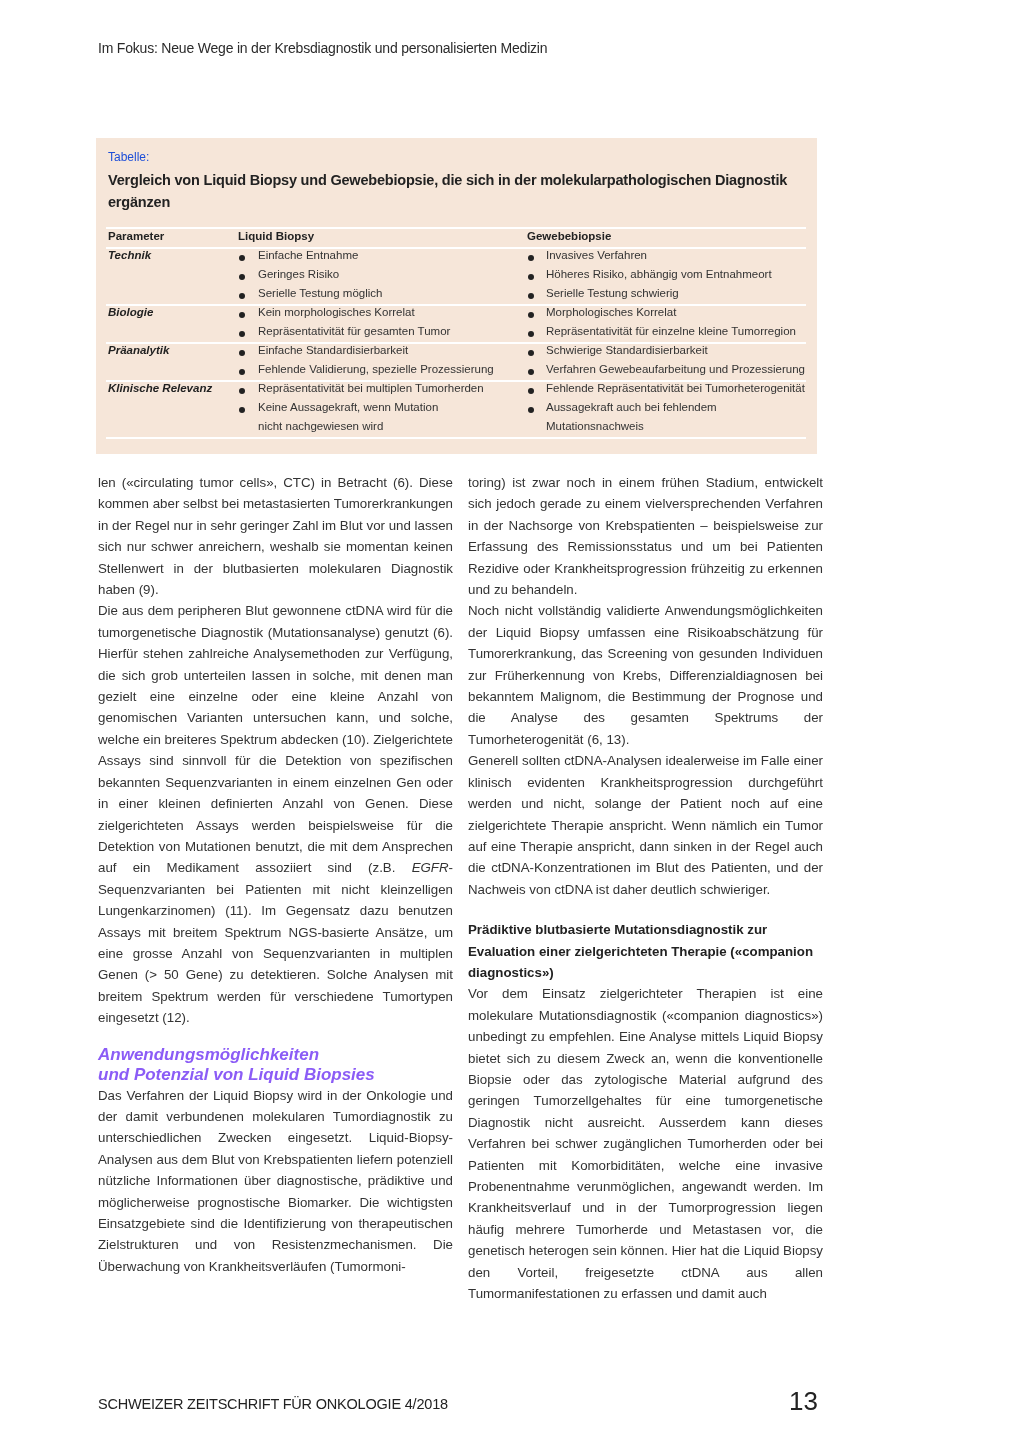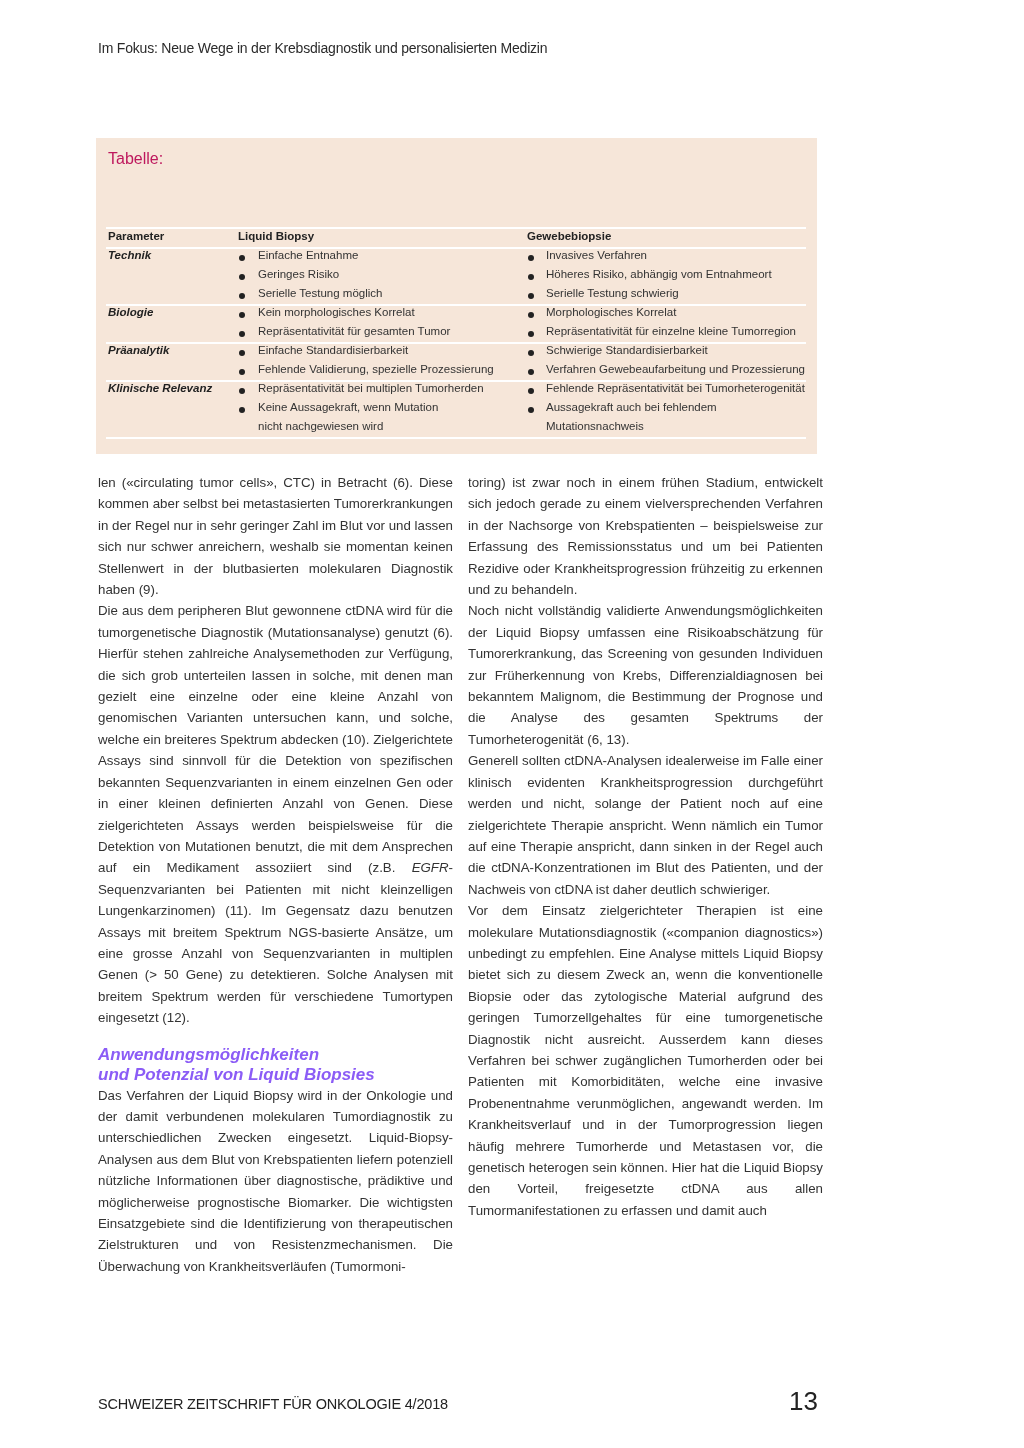--- a/index.html
+++ b/index.html
@@ -1,19 +1,19 @@
 <!DOCTYPE html>
 <html><head>
 <meta charset="utf-8">
 <style>
   html, body { margin:0; padding:0; background:#ffffff; }
   body { width:1024px; height:1448px; position:relative; overflow:hidden; font-family:"Liberation Sans", sans-serif; color:#2a2a2a; }
   .running-head { position:absolute; left:98px; top:40px; font-size:14px; color:#2b2b2b; letter-spacing:-0.2px; }
   .table-box { position:absolute; left:96px; top:138px; width:721px; height:316px; background:#f6e6d9; }
-  .tab-label { position:absolute; left:12px; top:12px; font-size:16px; color:#be185d; }
+  .tab-label { position:absolute; left:12px; top:12px; font-size:12px; color:#1d4ed8; }
   .tab-title { position:absolute; left:12px; top:31px; width:690px; font-size:14.5px; font-weight:bold; line-height:22px; color:#222; letter-spacing:-0.2px; }
   .tab-rule { position:absolute; left:10px; width:700px; height:2px; background:#ffffff; }
   .tab-row { position:absolute; left:10px; width:700px; font-size:11.5px; color:#333; }
   .c-param { position:absolute; left:2px; font-weight:bold; font-style:italic; color:#222; }
   .c-head { position:absolute; font-weight:bold; font-style:normal; color:#222; }
   .bullet { position:absolute; width:6px; height:6px; border-radius:50%; background:#222; }
   .line { position:absolute; white-space:nowrap; }
   .col { position:absolute; top:472px; width:355px; font-size:13.3px; line-height:21.4px; color:#333; text-align:justify; }
   .col p { margin:0; }
   .col-left { left:98px; }
@@ -23,20 +23,21 @@
   .footer-left { position:absolute; left:98px; top:1396px; font-size:14.5px; color:#222; letter-spacing:-0.2px; }
   .footer-right { position:absolute; right:206px; top:1386px; font-size:26px; color:#222; }
 </style>
 </head>
 <body>
 
 <div class="running-head">Im Fokus: Neue Wege in der Krebsdiagnostik und personalisierten Medizin</div>
 
 <div class="table-box">
   <div class="tab-label">Tabelle:</div>
+  <div class="tab-title">Vergleich von Liquid Biopsy und Gewebebiopsie, die sich in der molekularpathologischen Diagnostik ergänzen</div>
   <div id="tab-body">
       <div class="tab-rule" style="top: 89px;"></div>
       <div class="tab-row c-head" style="top: 92px; left: 12px;">Parameter</div>
       <div class="tab-row c-head" style="top: 92px; left: 142px;">Liquid Biopsy</div>
       <div class="tab-row c-head" style="top: 92px; left: 431px;">Gewebebiopsie</div>
       <div class="tab-rule" style="top: 109px;"></div>
       <div class="tab-row c-param" style="top: 111px; left: 12px;">Technik</div>
       <div class="bullet" style="left: 143px; top: 117px;"></div>
       <div class="tab-row line" style="left: 162px; top: 111px; width: auto;">Einfache Entnahme</div>
       <div class="bullet" style="left: 432px; top: 117px;"></div>
@@ -89,17 +90,18 @@
   <p>len («circulating tumor cells», CTC) in Betracht (6). Diese kommen aber selbst bei metastasierten Tumorerkrankungen in der Regel nur in sehr geringer Zahl im Blut vor und lassen sich nur schwer anreichern, weshalb sie momentan keinen Stellenwert in der blutbasierten molekularen Diagnostik haben (9).</p>
   <p><span>Die aus dem peripheren Blut gewonnene ctDNA wird für die tumorgenetische Diagnostik (Mutationsanalyse) genutzt (6). Hierfür stehen zahlreiche Analysemethoden zur Verfügung, die sich grob unterteilen lassen in solche, mit denen man gezielt eine einzelne oder eine kleine Anzahl von genomischen Varianten untersuchen kann, und solche, welche ein breiteres Spektrum abdecken (10). Zielgerichtete Assays sind sinnvoll für die Detektion von spezifischen bekannten Sequenzvarianten in einem einzelnen Gen oder in einer kleinen definierten Anzahl von Genen. Diese zielgerichteten Assays werden beispielsweise für die Detektion von Mutationen benutzt, die mit dem Ansprechen auf ein Medikament assoziiert sind (z.B. </span><i>EGFR</i><span>-Sequenzvarianten bei Patienten mit nicht kleinzelligen Lungenkarzinomen) (11). Im Gegensatz dazu benutzen Assays mit breitem Spektrum NGS-basierte Ansätze, um eine grosse Anzahl von Sequenzvarianten in multiplen Genen (&gt; 50 Gene) zu detektieren. Solche Analysen mit breitem Spektrum werden für verschiedene Tumortypen eingesetzt (12).</span></p>
   <p class="h-orange"><span>Anwendungsmöglichkeiten</span><br><span>und Potenzial von Liquid Biopsies</span></p>
   <p>Das Verfahren der Liquid Biopsy wird in der Onkologie und der damit verbundenen molekularen Tumordiagnostik zu unterschiedlichen Zwecken eingesetzt. Liquid-Biopsy-Analysen aus dem Blut von Krebspatienten liefern potenziell nützliche Informationen über diagnostische, prädiktive und möglicherweise prognostische Biomarker. Die wichtigsten Einsatzgebiete sind die Identifizierung von therapeutischen Zielstrukturen und von Resistenzmechanismen. Die Überwachung von Krankheitsverläufen (Tumormoni-</p>
 </div>
 
 <div class="col col-right">
   <p>toring) ist zwar noch in einem frühen Stadium, entwickelt sich jedoch gerade zu einem vielversprechenden Verfahren in der Nachsorge von Krebspatienten – beispielsweise zur Erfassung des Remissionsstatus und um bei Patienten Rezidive oder Krankheitsprogression frühzeitig zu erkennen und zu behandeln.</p>
   <p>Noch nicht vollständig validierte Anwendungsmöglichkeiten der Liquid Biopsy umfassen eine Risikoabschätzung für Tumorerkrankung, das Screening von gesunden Individuen zur Früherkennung von Krebs, Differenzialdiagnosen bei bekanntem Malignom, die Bestimmung der Prognose und die Analyse des gesamten Spektrums der Tumorheterogenität (6, 13).</p>
   <p>Generell sollten ctDNA-Analysen idealerweise im Falle einer klinisch evidenten Krankheitsprogression durchgeführt werden und nicht, solange der Patient noch auf eine zielgerichtete Therapie anspricht. Wenn nämlich ein Tumor auf eine Therapie anspricht, dann sinken in der Regel auch die ctDNA-Konzentrationen im Blut des Patienten, und der Nachweis von ctDNA ist daher deutlich schwieriger.</p>
+  <p class="h-bold">Prädiktive blutbasierte Mutationsdiagnostik zur Evaluation einer zielgerichteten Therapie («companion diagnostics»)</p>
   <p>Vor dem Einsatz zielgerichteter Therapien ist eine molekulare Mutationsdiagnostik («companion diagnostics») unbedingt zu empfehlen. Eine Analyse mittels Liquid Biopsy bietet sich zu diesem Zweck an, wenn die konventionelle Biopsie oder das zytologische Material aufgrund des geringen Tumorzellgehaltes für eine tumorgenetische Diagnostik nicht ausreicht. Ausserdem kann dieses Verfahren bei schwer zugänglichen Tumorherden oder bei Patienten mit Komorbiditäten, welche eine invasive Probenentnahme verunmöglichen, angewandt werden. Im Krankheitsverlauf und in der Tumorprogression liegen häufig mehrere Tumorherde und Metastasen vor, die genetisch heterogen sein können. Hier hat die Liquid Biopsy den Vorteil, freigesetzte ctDNA aus allen Tumormanifestationen zu erfassen und damit auch</p>
 </div>
 
 <div class="footer-left">SCHWEIZER ZEITSCHRIFT FÜR ONKOLOGIE 4/2018</div>
 <div class="footer-right">13</div>
 
 </body></html>

